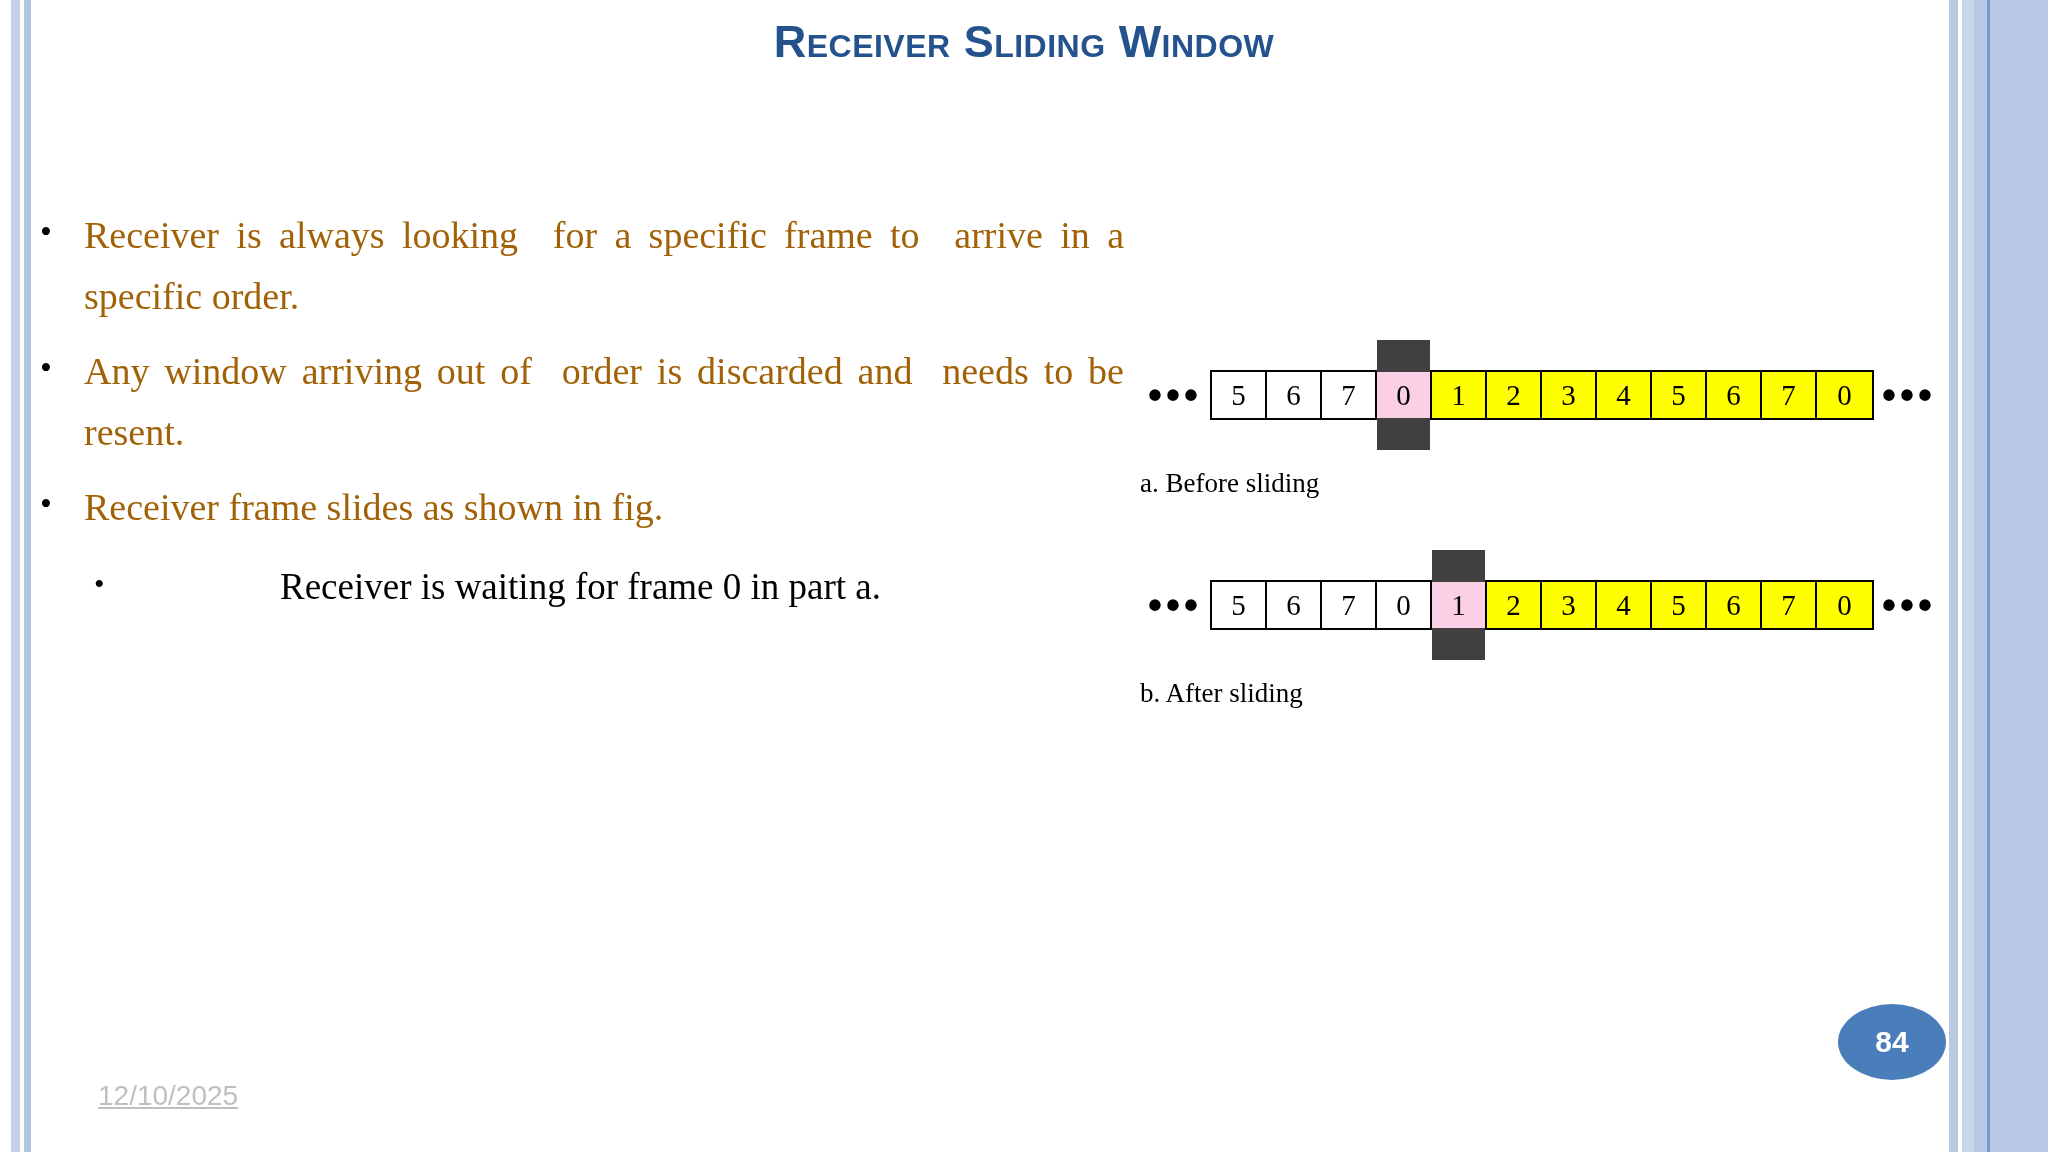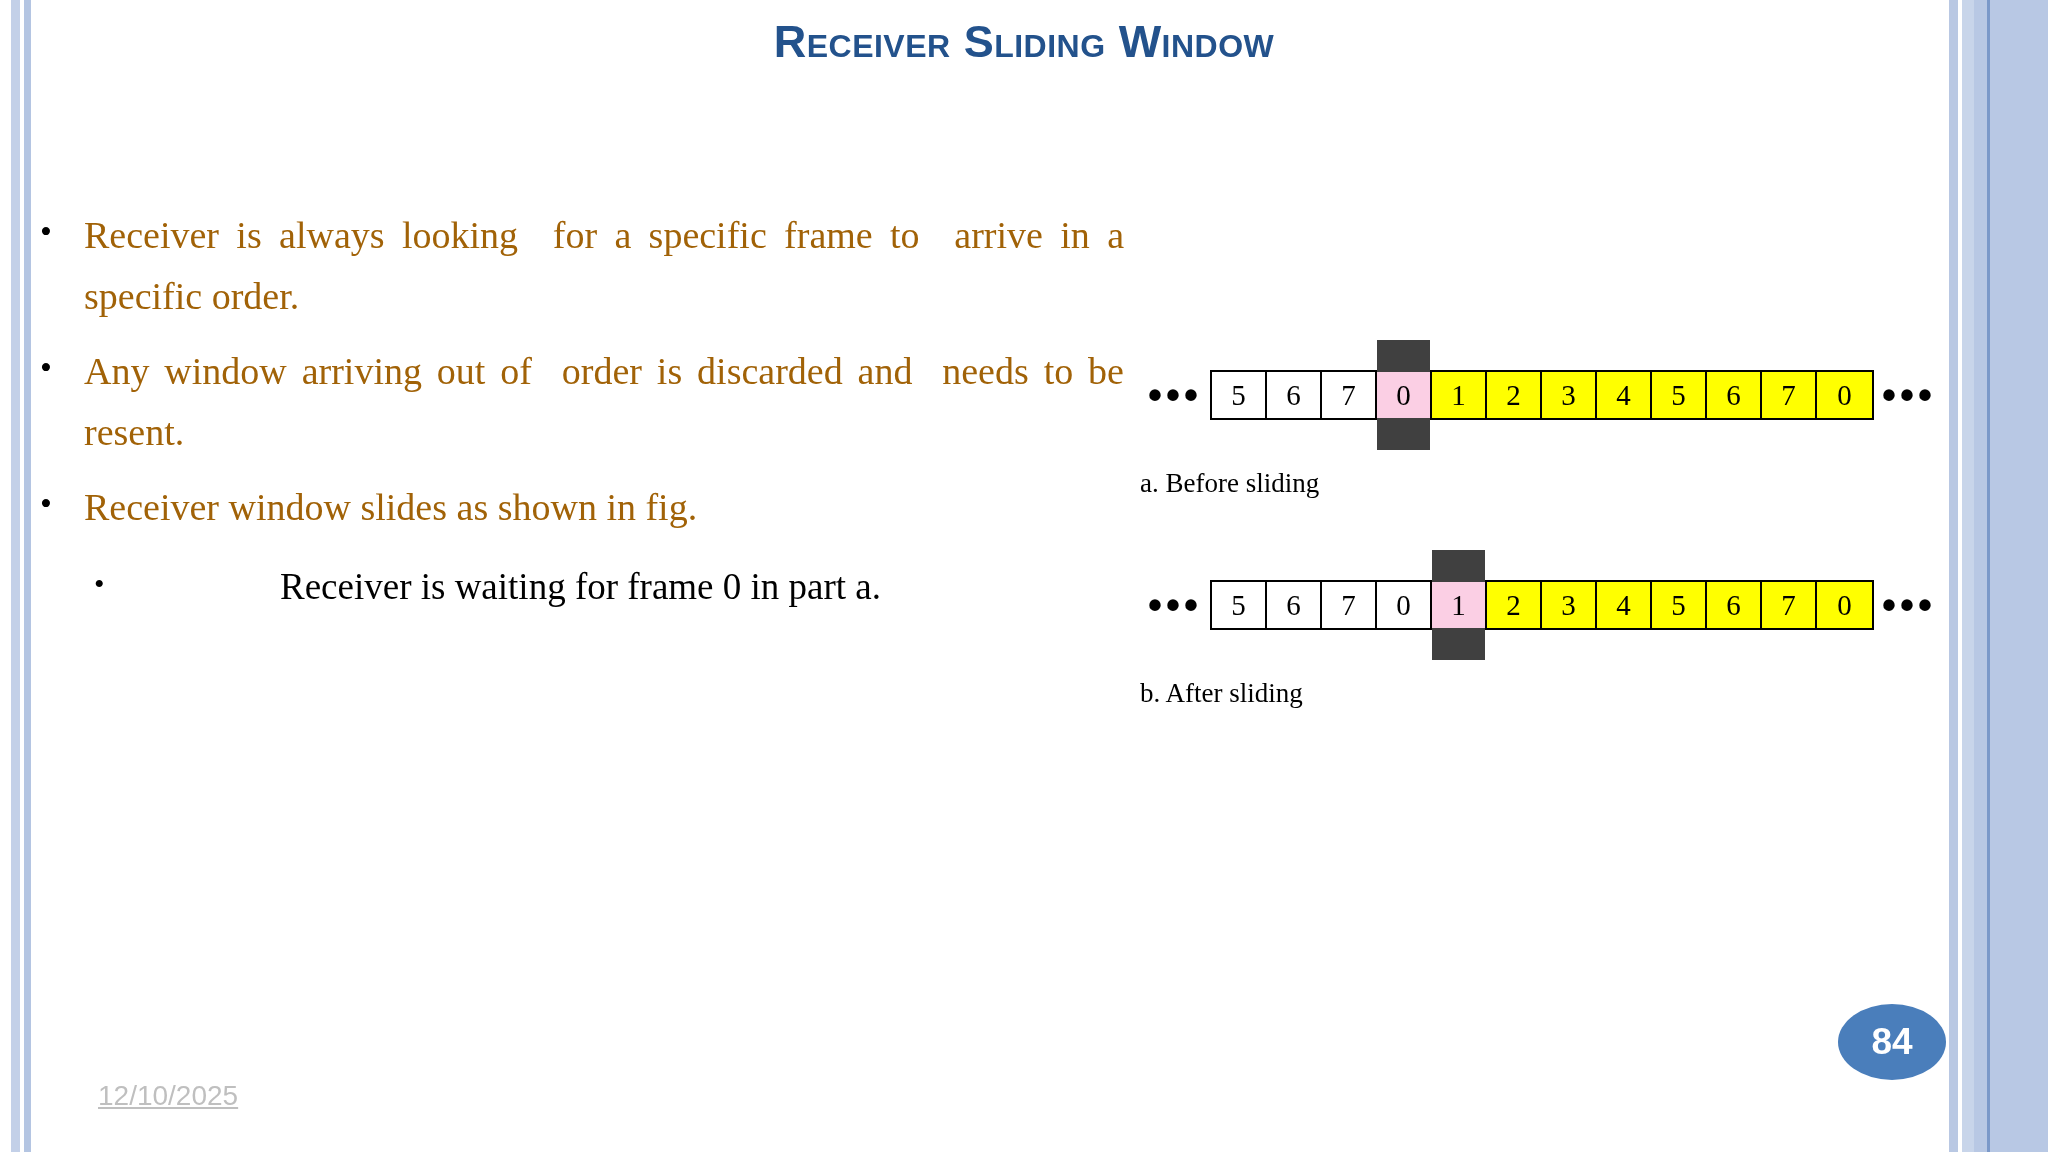--- a/index.html
+++ b/index.html
@@ -233,21 +233,21 @@
     bottom: 72px;
     width: 108px;
     height: 76px;
     border-radius: 50%;
     background: #4a7ebb;
     display: flex;
     align-items: center;
     justify-content: center;
     font-family: "Liberation Sans", sans-serif;
     font-weight: bold;
-    font-size: 37px;
+    font-size: 30px;
     color: #ffffff;
   }
 </style>
 </head>
 <body>
 
 <div class="slide">
 
   <div class="left-stripe-a"></div>
   <div class="left-stripe-b"></div>
@@ -266,21 +266,21 @@
       <div class="bullet-text">Receiver is always looking  for a specific frame to  arrive in a specific order.</div>
     </div>
 
     <div class="bullet-row">
       <div class="bullet-mark">•</div>
       <div class="bullet-text">Any window arriving out of  order is discarded and  needs to be resent.</div>
     </div>
 
     <div class="bullet-row">
       <div class="bullet-mark">•</div>
-      <div class="bullet-text nojustify">Receiver window slides as shown in fig.</div>
+      <div class="bullet-text nojustify">Receiver frame slides as shown in fig.</div>
     </div>
 
     <div class="sub-row">
       <div class="sub-mark">•</div>
       <div class="sub-text"><span class="sub-indent-gap"></span><span>Receiver is waiting  for frame 0 in part a.</span></div>
     </div>
 
   </div>
 
   <div class="figure fig-a">

